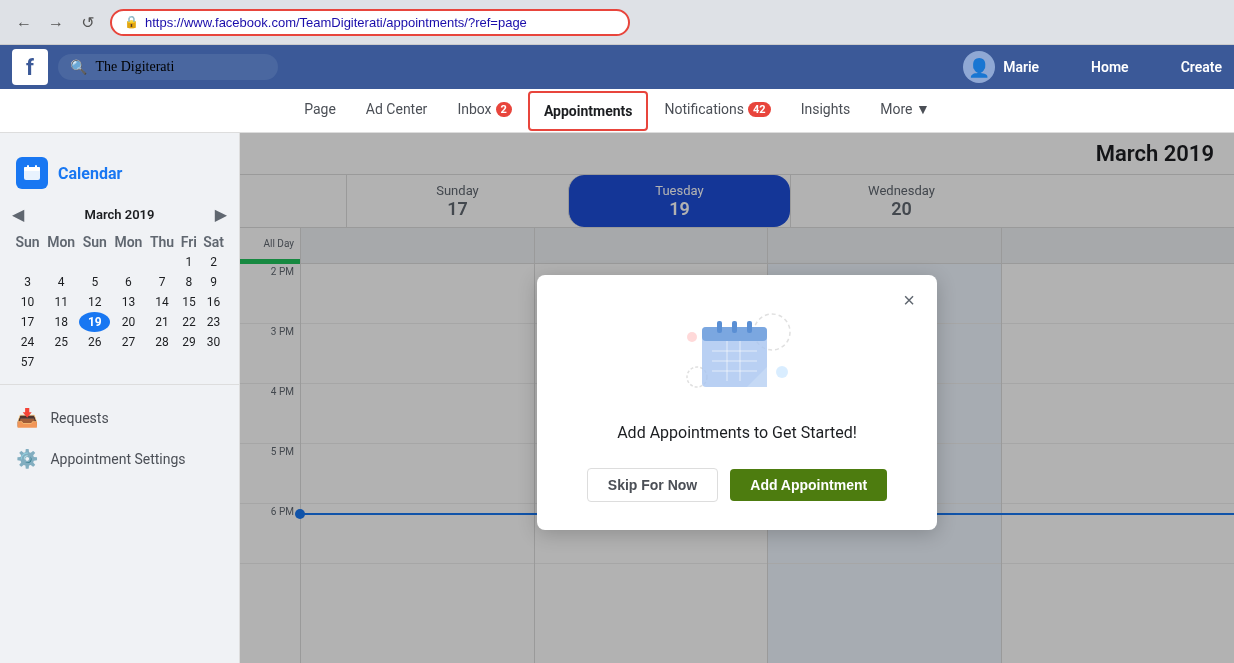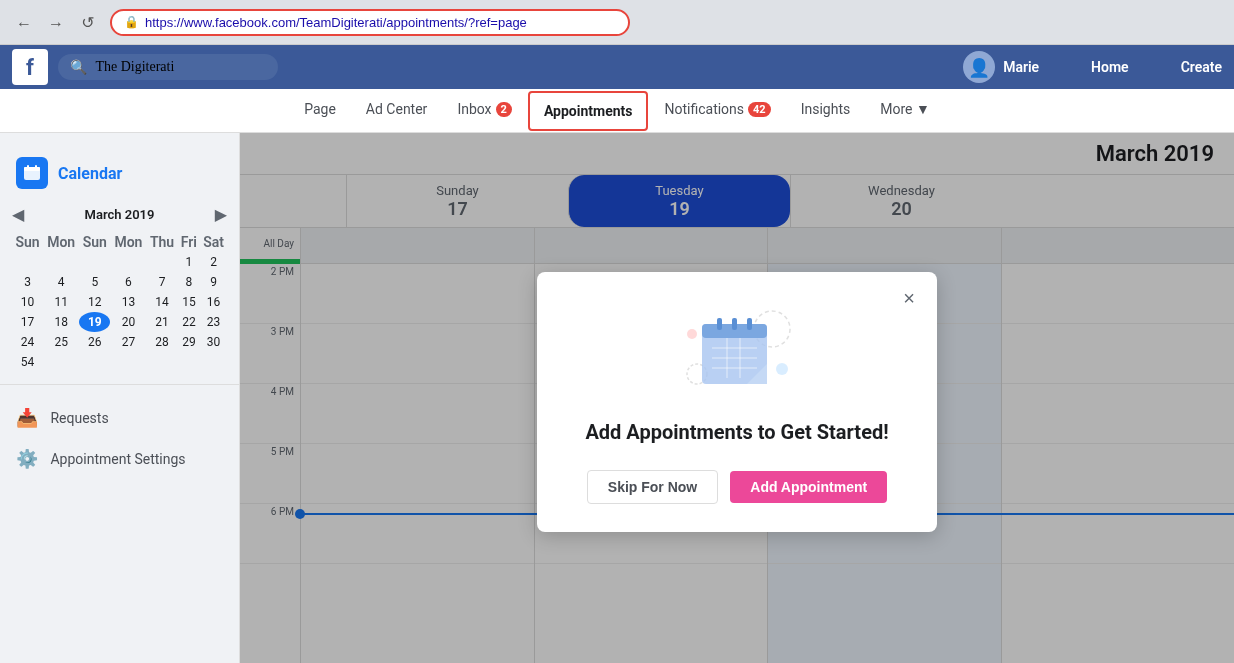--- a/index.html
+++ b/index.html
@@ -345,40 +345,40 @@
       display: flex; align-items: center; justify-content: center;
       border-radius: 50%;
     }
     .modal-illustration {
       width: 120px; height: 100px;
       margin: 0 auto 16px;
       position: relative;
     }
     
     .modal-title {
-      font-size: 20px; font-weight: 700; color: #1c1e21;
+      font-size: 16px; font-weight: 400; color: #1c1e21;
       margin-bottom: 26px;
     }
     .modal-desc {
       font-size: 14px; color: #606770; line-height: 1.5;
       margin-bottom: 24px;
     }
     .modal-buttons {
       display: flex; gap: 12px; justify-content: center; align-items: center;
     }
     .btn-skip {
       padding: 8px 20px;
       border: 1px solid #ddd; border-radius: 4px;
       background: white; font-size: 14px; font-weight: 600;
       color: #4b4f56; cursor: pointer;
     }
     .btn-add {
       padding: 8px 20px;
       border: none; border-radius: 4px;
-      background: #ec4899; color: white;
+      background: #4d7c0f; color: white;
       font-size: 14px; font-weight: 600; cursor: pointer;
     }
   </style>
 </head>
 <body>
 
 <div class="browser-chrome">
   <div class="browser-nav-buttons">
     <button class="nav-btn">←</button>
     <button class="nav-btn">→</button>
@@ -506,21 +506,21 @@
             <tr>
               <td>24</td>
               <td>25</td>
               <td>26</td>
               <td>27</td>
               <td>28</td>
               <td>29</td>
               <td>30</td>
             </tr>
             <tr>
-              <td>54</td>
+              <td>57</td>
               <td class="empty"></td>
               <td class="empty"></td>
               <td class="empty"></td>
               <td class="empty"></td>
               <td class="empty"></td>
               <td class="empty"></td>
             </tr>
           </tbody>
       </table>
     </div>

